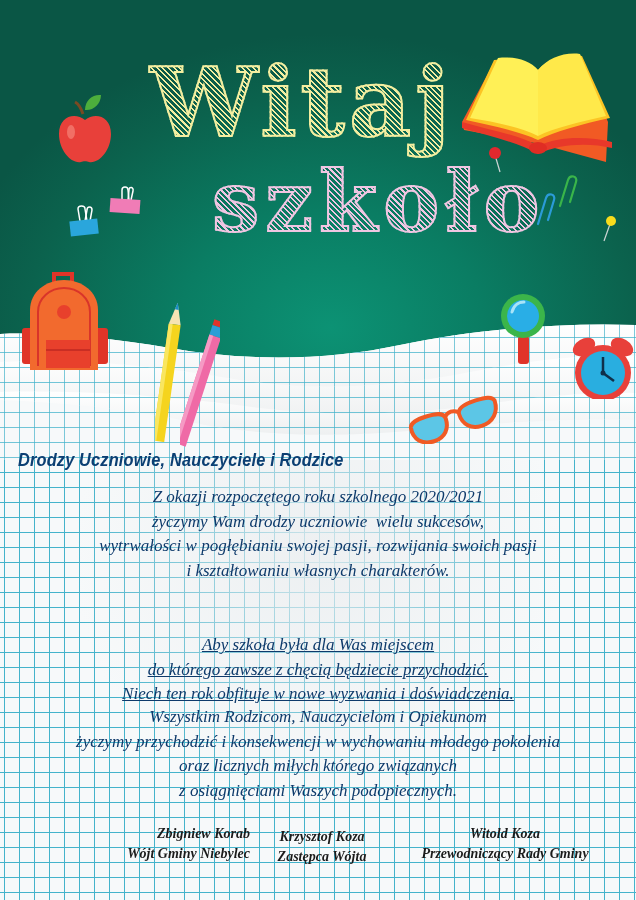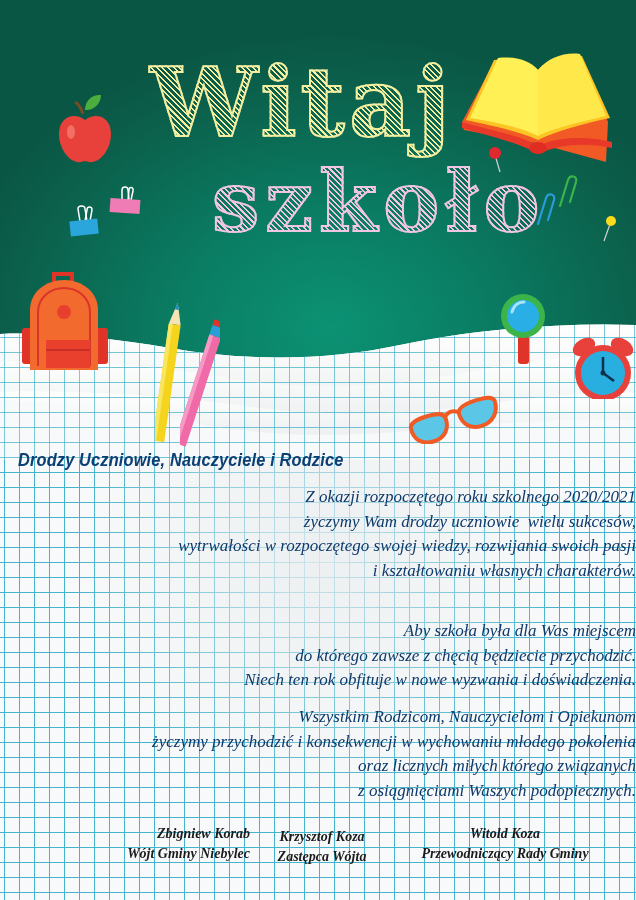--- a/index.html
+++ b/index.html
@@ -40,27 +40,27 @@
     .decor { position: absolute; }
 
     
     .heading {
       position: absolute; left: 18px; top: 449px;
       font-family: "Liberation Sans", sans-serif; font-weight: bold; font-style: italic;
       font-size: 19px; color: #0c3f73; transform: scaleX(0.86); transform-origin: left top;
       letter-spacing: 0.2px;
     }
     .para {
-      position: absolute; left: 0; width: 636px; text-align: right;
+      position: absolute; left: 0; width: 636px; text-align: center;
       font-family: "Liberation Serif", serif; font-style: italic;
       font-size: 17px; line-height: 24.5px; color: #0e3a6b;
     }
     .para div { white-space: pre; }
     .p1 { top: 485px; }
-    .p2 { top: 619px; }
+    .p2 { top: 633px; text-decoration: underline; }
     .p3 { top: 705px; }
 
     .sig {
       position: absolute; text-align: center;
       font-family: "Liberation Serif", serif; font-style: italic; font-weight: bold;
       font-size: 14px; line-height: 20px; color: #1b1b1b;
     }
     .sig-1 { left: 50px; width: 200px; top: 824px; text-align: right; }
     .sig-2 { left: 232px; width: 180px; top: 827px; }
     .sig-3 { left: 395px; width: 220px; top: 824px; }
@@ -224,21 +224,21 @@
         <path d="M42 22 C46 18 52 18 56 22" stroke="#f05a24" stroke-width="4" fill="none"></path>
       </g>
     </svg>
   </div>
 
   <div class="heading">Drodzy Uczniowie, Nauczyciele i Rodzice</div>
 
   <div class="para p1">
     <div>Z okazji rozpoczętego roku szkolnego 2020/2021</div>
     <div>życzymy Wam drodzy uczniowie  wielu sukcesów,</div>
-    <div>wytrwałości w rozpoczętego swojej wiedzy, rozwijania swoich pasji</div>
+    <div>wytrwałości w pogłębianiu swojej pasji, rozwijania swoich pasji</div>
     <div>i kształtowaniu własnych charakterów.</div>
   </div>
 
   <div class="para p2">
     <div>Aby szkoła była dla Was miejscem</div>
     <div>do którego zawsze z chęcią będziecie przychodzić.</div>
     <div>Niech ten rok obfituje w nowe wyzwania i doświadczenia.</div>
   </div>
 
   <div class="para p3">

